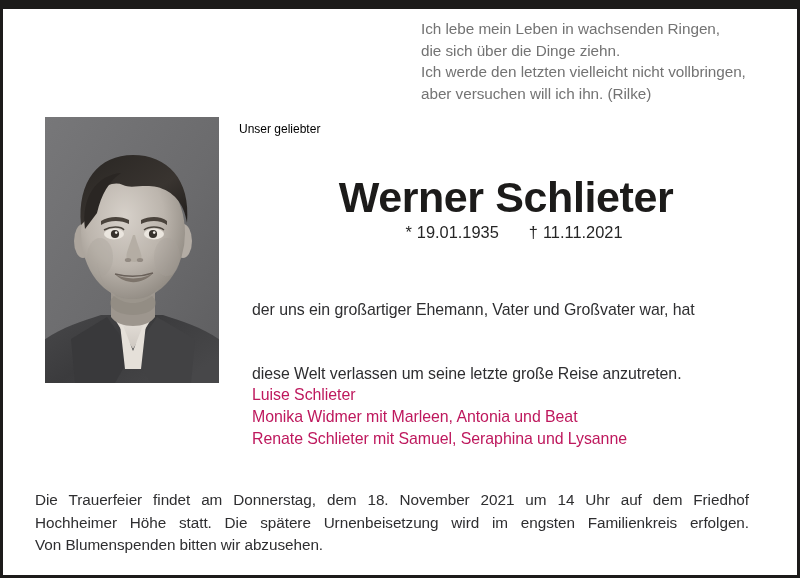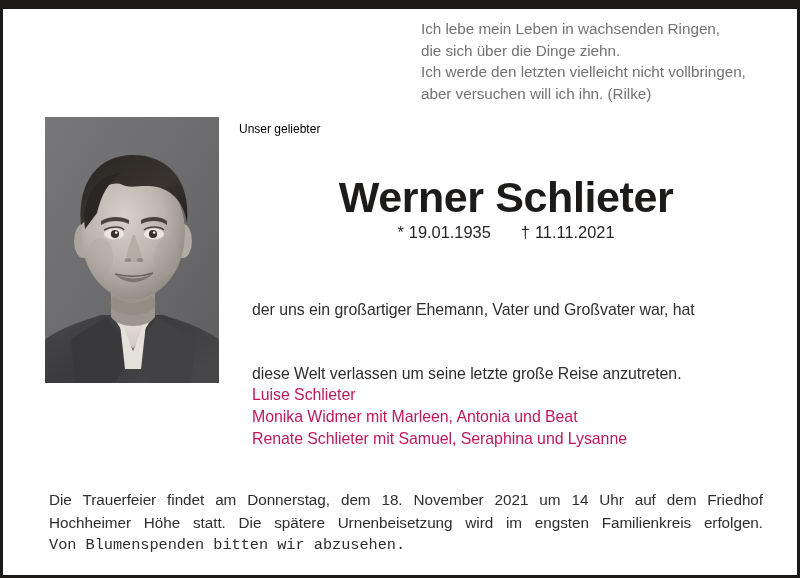--- a/index.html
+++ b/index.html
@@ -92,21 +92,21 @@
     font-size: 43px;
     line-height: 50px;
     font-weight: 700;
     color: #1c1b1a;
     letter-spacing: -0.4px;
     white-space: nowrap;
   }
 
   .dates {
     position: absolute;
-    left: 236px;
+    left: 244px;
     top: 221px;
     width: 540px;
     text-align: center;
     font-size: 16.4px;
     line-height: 22px;
     color: #262626;
     white-space: nowrap;
   }
   .dates .date-birth { margin-right: 30px; }
   .dates .sym { margin-right: 5px; }
@@ -141,29 +141,29 @@
     font-size: 15.9px;
     line-height: 22.2px;
     color: #be185d;
     letter-spacing: -0.05px;
   }
   .survivors .ln { display: block; white-space: nowrap; }
 
   
   .service {
     position: absolute;
-    left: 49px;
+    left: 35px;
     top: 489px;
     width: 714px;
     font-size: 15.3px;
     line-height: 22.5px;
     color: #2e2e30;
     letter-spacing: -0.05px;
   }
-  .service .ln { display: block; font-family: Liberation Mono, monospace; }
+  .service .ln { display: block; }
   .service .ln-justify {
     display: block;
     text-align: justify;
     text-align-last: justify;
   }
 </style>
 </head>
 <body>
 
 <div class="notice">

